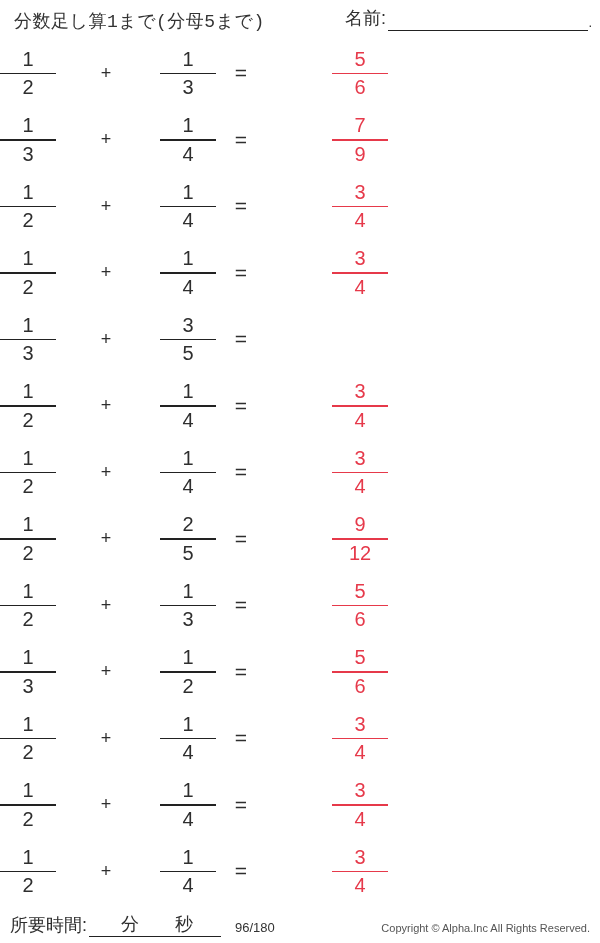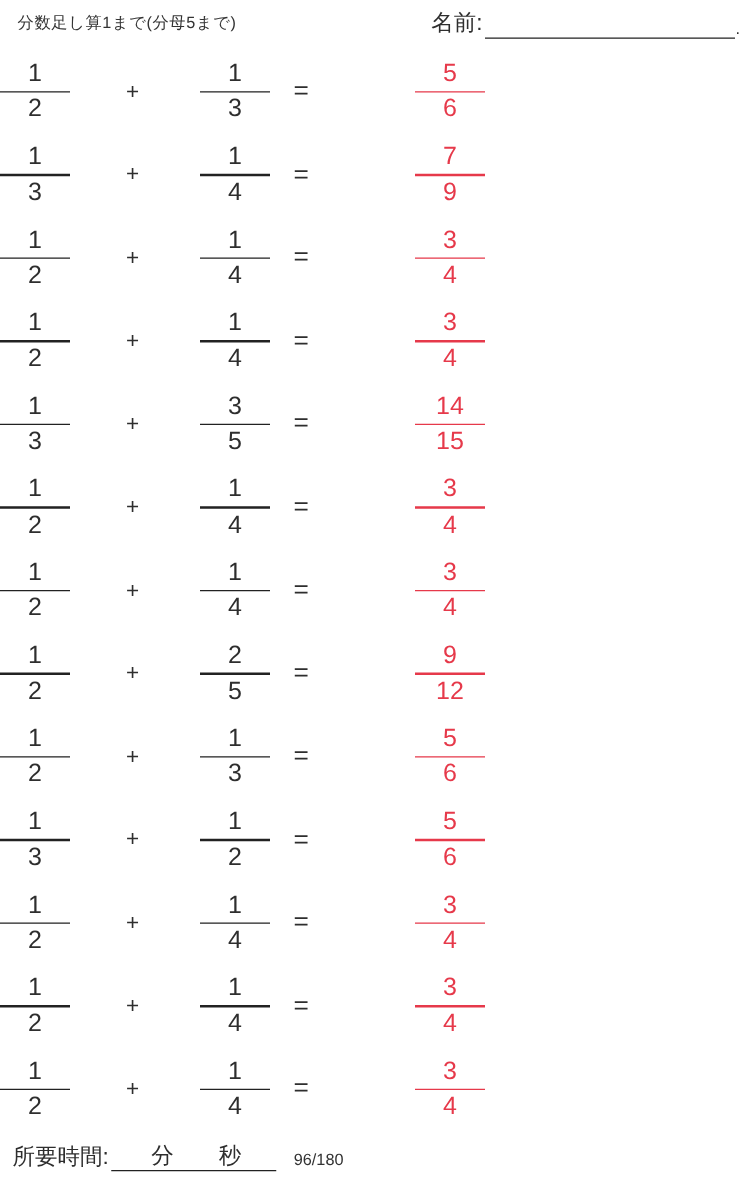--- a/index.html
+++ b/index.html
@@ -8,21 +8,21 @@
     position: relative;
     background: #ffffff;
     font-family: "Liberation Sans", "DejaVu Sans", sans-serif;
     color: var(--ink, #2e2e2e);
     overflow: hidden;
   }
 
   
   .worksheet-title {
     position: absolute; top: 9px; left: 14px;
-    font-size: 13px; letter-spacing: 0.5px; color: #333;
+    font-size: 18px; letter-spacing: 0.5px; color: #333; font-family: Liberation Mono, monospace;
   }
   .name-block {
     position: absolute; top: 6px; left: 345px; right: 8px;
     display: flex; align-items: flex-end; font-size: 18px;
   }
   .name-label { white-space: nowrap; padding-bottom: 1px; }
   .name-line {
     flex: 1; height: 24px;
     border-bottom: 1.2px solid #222;
     margin-left: 2px;
@@ -162,25 +162,20 @@
         <div class="bar"></div>
         <div class="den">3</div>
       </div>
       <div class="op">+</div>
       <div class="frac frac2">
         <div class="num">3</div>
         <div class="bar"></div>
         <div class="den">5</div>
       </div>
       <div class="eq">=</div>
-      <div class="frac ans">
-        <div class="num">14</div>
-        <div class="bar"></div>
-        <div class="den">15</div>
-      </div>
     </div>
 
     <div class="row">
       <div class="frac frac1">
         <div class="num">1</div>
         <div class="bar"></div>
         <div class="den">2</div>
       </div>
       <div class="op">+</div>
       <div class="frac frac2">
@@ -337,13 +332,14 @@
     </div>
   </div>
 
 <div class="footer">
   <span class="time-label">所要時間:</span>
   <span class="time-line">
     <span>分</span>
     <span>秒</span>
   </span>
   <span class="page-number">96/180</span>
+  <span class="copyright">Copyright ©  Alpha.Inc All Rights Reserved.</span>
 </div>
 
 </body></html>

